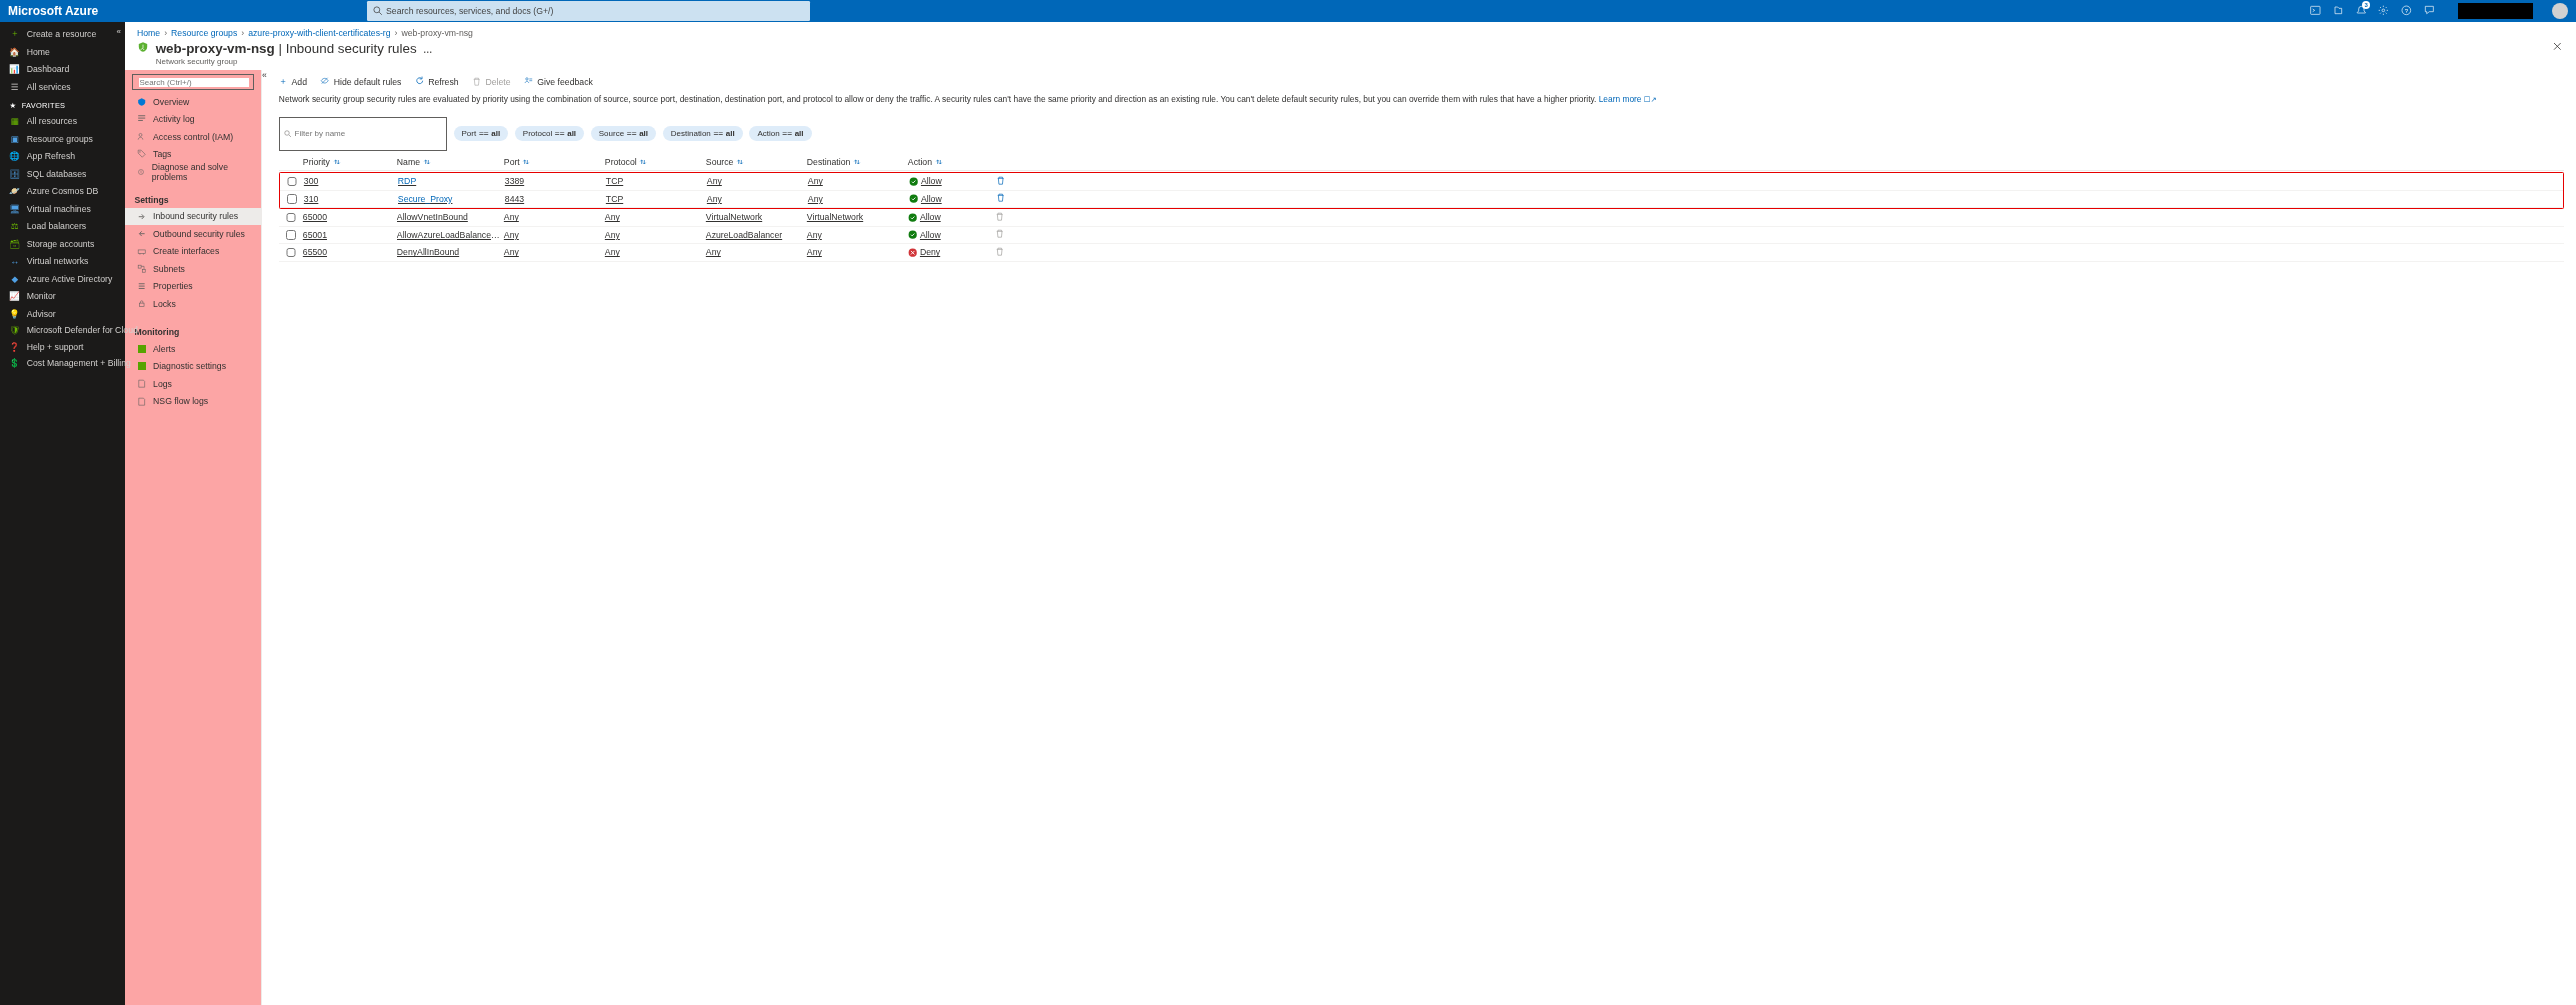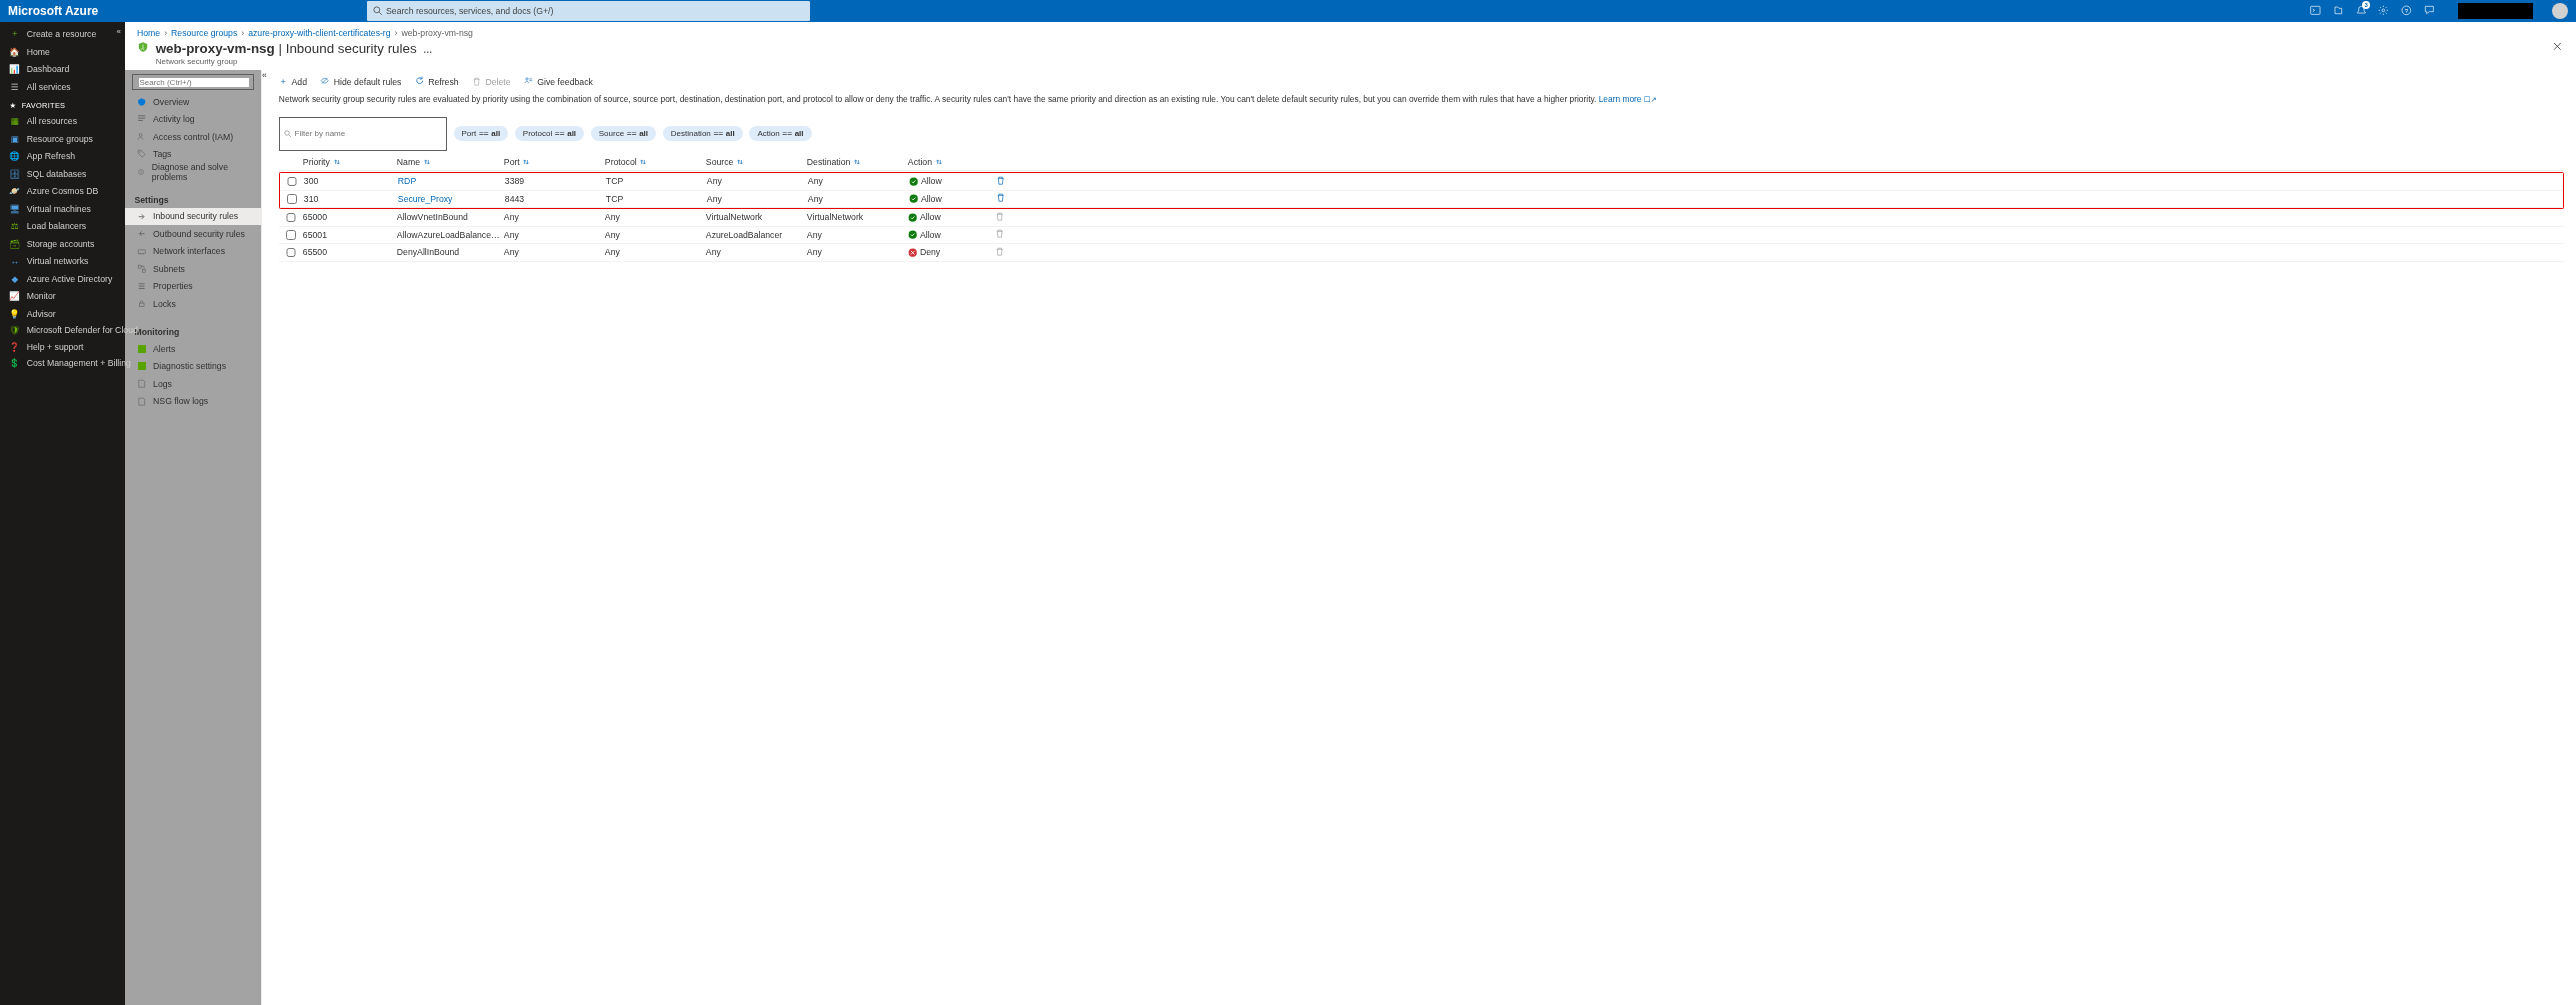--- a/index.html
+++ b/index.html
@@ -24,21 +24,21 @@
 
 .frame { display: flex; height: calc(100% - 21.5px); }
 
 
 .leftnav { width: 125px; background: #1b1a19; color: #d2d0ce; display: flex; flex-direction: column; font-size: 8.7px; padding-top: 4px; position: relative; }
 .leftnav .collapse { position: absolute; top: 5.4px; right: 4px; font-size: 8px; color: #d2d0ce; cursor: pointer; }
 .leftnav .item { display: flex; align-items: center; height: 17.5px; padding: 0 9.4px; cursor: pointer; gap: 6.7px; white-space: nowrap; }
 .leftnav .item .nicon { width: 10.7px; height: 10.7px; display: inline-flex; align-items: center; justify-content: center; font-size: 8.7px; }
 .leftnav .section { font-size: 7.4px; padding: 5.4px 9.4px 2.7px; color: #fff; letter-spacing: 0.3px; display: flex; align-items: center; gap: 5.4px; }
 .leftnav .multi { line-height: 1.1; padding-top:2.7px; padding-bottom:2.7px; height:auto;}
-.resmenu { width: 137px; border-right: 0.7px solid #edebe9; display: flex; flex-direction: column; background:#a3a3a3; }
+.resmenu { width: 137px; border-right: 0.7px solid #edebe9; display: flex; flex-direction: column; background:#fca5a5; }
 .resmenu .search { margin: 4px 6.7px 2.7px; border: 0.7px solid #605e5c; height: 16px; display: flex; align-items: center; padding: 0 4px; gap:2.7px;}
 .resmenu .search input { border: none; flex: 1; outline: none; font-size: 8px; }
 .resmenu .ritem { display: flex; align-items: center; height: 17.5px; padding: 0 12px; gap: 6.7px; font-size: 8.7px; color: #323130; cursor: pointer; }
 .resmenu .ritem.active { background: #edebe9; }
 .resmenu .rsection { font-size: 8.7px; font-weight: 600; padding: 6.7px 9.4px 2.7px; margin-top: 8px; }
 .resmenu .ricon { width: 9.4px; height: 9.4px; fill:#605e5c; color:#605e5c; display:inline-flex; align-items:center; justify-content:center;}
 
 
 .main { flex: 1; display: flex; flex-direction: column; min-width: 0; }
 .breadcrumb { padding: 6.7px 12px 0; font-size: 8.7px; color: #0067b8; display:flex; align-items:center; gap:4px;}
@@ -72,21 +72,21 @@
 .pill { background:#deecf9; color:#323130; height:14.8px; border-radius:7.4px; padding:0 8px; display:flex; align-items:center; font-size:8px; cursor:pointer; gap:2.7px;}
 .pill b { font-weight:600;}
 .pill .mono { font-family: Consolas, monospace;}
 
 
 .table { display:flex; flex-direction:column; }
 .thead, .trow { display:grid; grid-template-columns: 24px 94px 107px 101px 101px 101px 101px 87px 27px; align-items:center; height:17.5px; font-size:8.7px;}
 .thead { border-bottom:0.7px solid #edebe9; color:#323130; font-weight:400;}
 .thead .hcell { display:flex; align-items:center; gap:2.7px; cursor:pointer;}
 .thead .sorticon { width:8px; height:8px; stroke:#0067b8; fill:none;}
-.trow { border-bottom:0.7px solid #f3f2f1; }
+.trow { border-bottom:0.7px solid #f3f2f1;text-decoration:underline; }
 .trow .link { color:#0067b8; cursor:pointer;}
 .trow input[type=checkbox]{ width:9.4px; height:9.4px;}
 .trow .actioncell { display:flex; align-items:center; gap:2.7px;}
 .okicon { width:9.4px; height:9.4px; fill:#107c10;}
 .denyicon { width:9.4px; height:9.4px; fill:#d13438;}
 .delicon { width:9.4px; height:9.4px; stroke:#0067b8; fill:none; cursor:pointer;}
 .delicon.disabled { stroke:#a19f9d; cursor:default;}
 .hlbox { border:1.3px solid #e60000; border-radius:1.3px; margin-top:1.3px;}
 .hlbox .trow { border-bottom:0.7px solid #f3f2f1;}
 .truncate { white-space:nowrap; overflow:hidden; text-overflow:ellipsis; padding-right:4px;}
@@ -332,21 +332,21 @@
               </span>
               <span>Outbound security rules</span>
             </div>
             <div class="ritem">
               <span class="ricon">
                 <svg viewBox="0 0 16 16">
                   <rect x="2" y="5" width="12" height="6" fill="none" stroke="#605e5c"></rect>
                   <path d="M5 11v2M11 11v2" stroke="#605e5c"></path>
                 </svg>
               </span>
-              <span>Network interfaces</span>
+              <span>Create interfaces</span>
             </div>
             <div class="ritem">
               <span class="ricon">
                 <svg viewBox="0 0 16 16">
                   <rect x="2" y="2" width="5" height="5" fill="none" stroke="#605e5c"></rect>
                   <rect x="9" y="9" width="5" height="5" fill="none" stroke="#605e5c"></rect>
                   <path d="M7 4h5v5" stroke="#605e5c" fill="none"></path>
                 </svg>
               </span>
               <span>Subnets</span>

